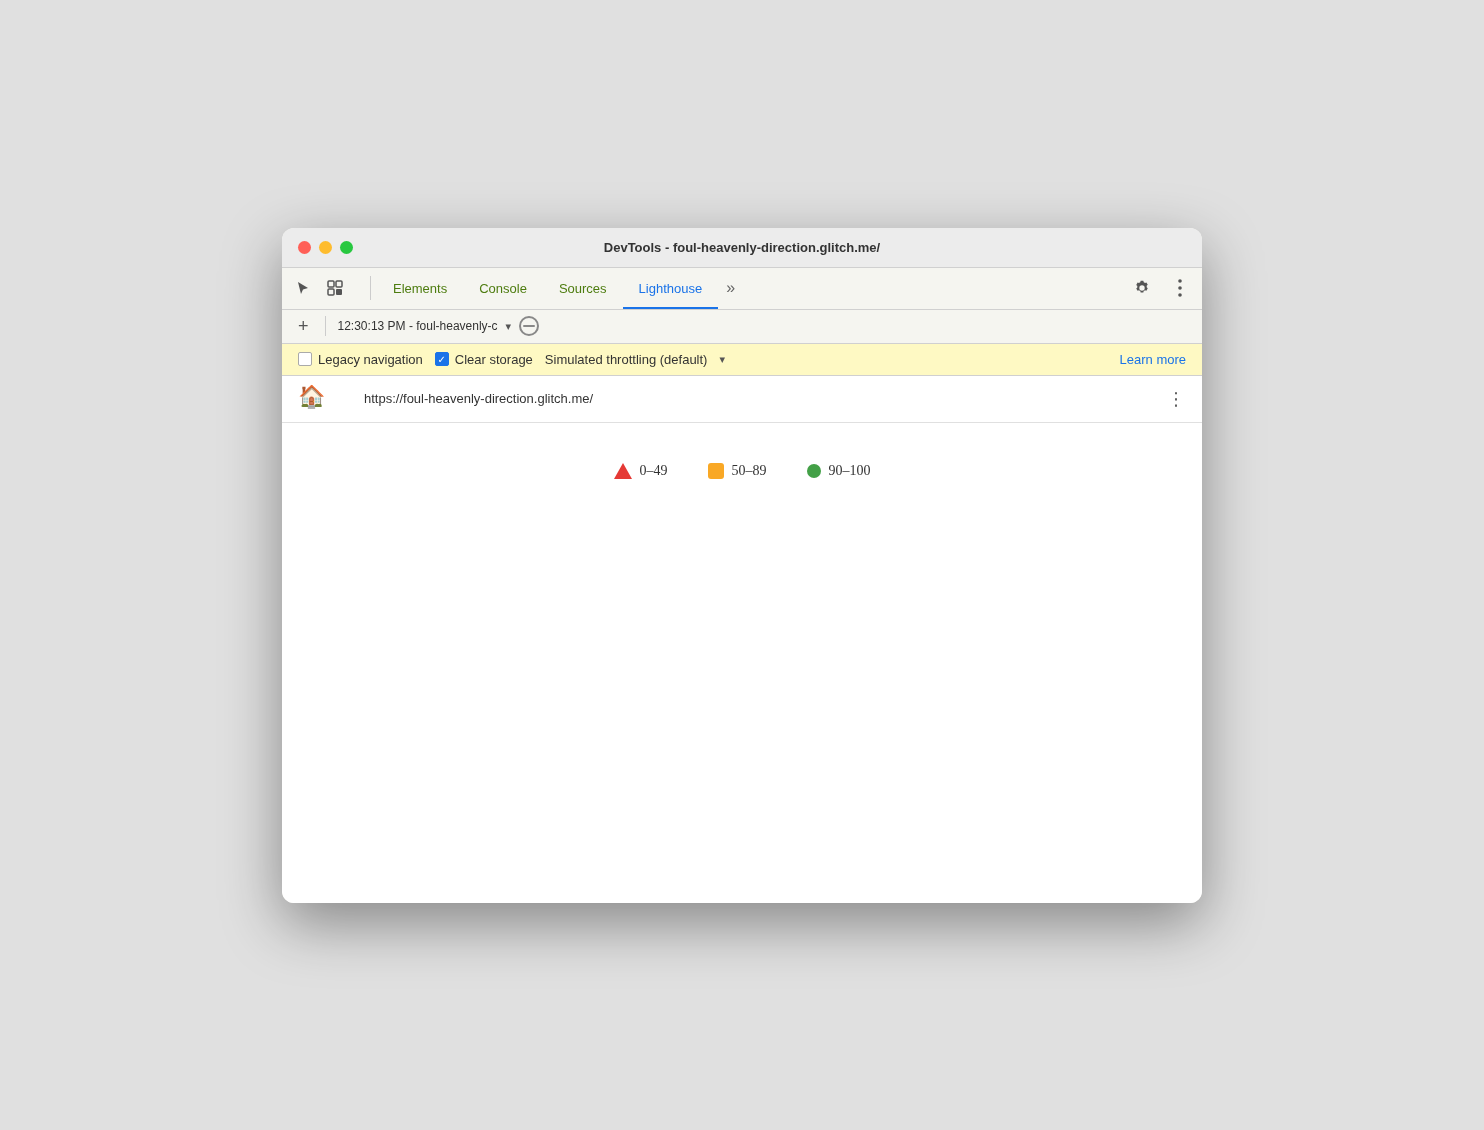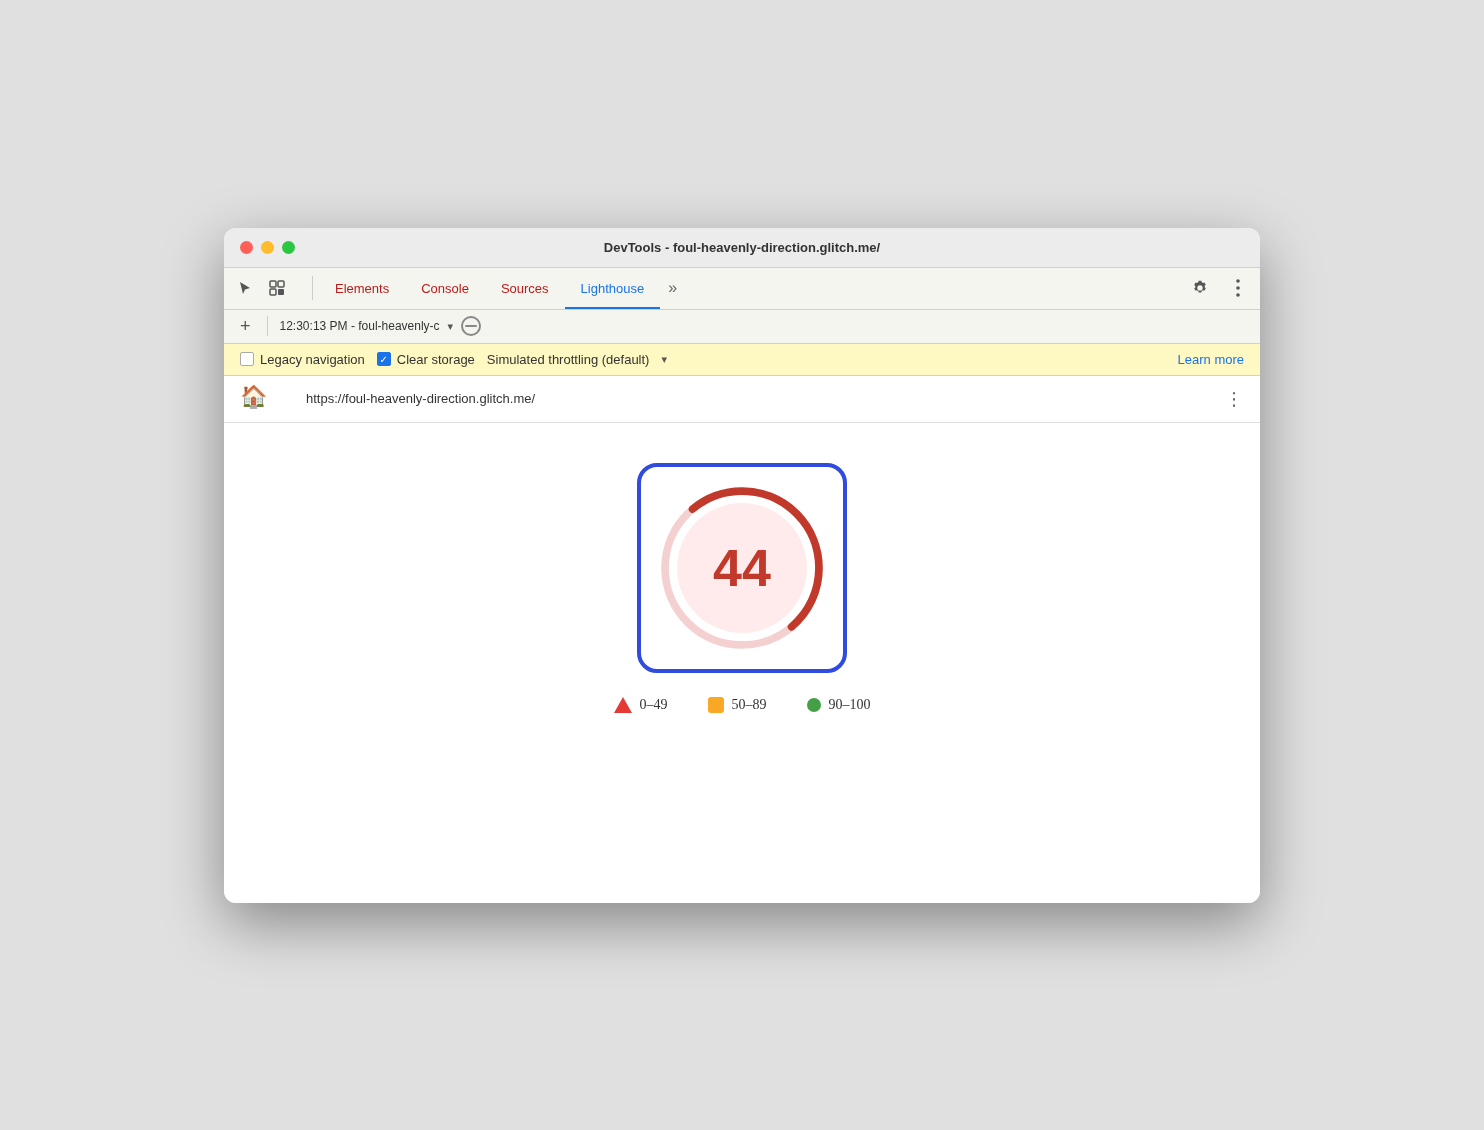--- a/index.html
+++ b/index.html
@@ -6,21 +6,21 @@
     body {
       background: #e0e0e0;
       display: flex;
       justify-content: center;
       align-items: center;
       min-height: 100vh;
       font-family: -apple-system, BlinkMacSystemFont, 'Segoe UI', sans-serif;
     }
 
     .window {
-      width: 1036px;
+      width: 920px;
       background: #f5f5f0;
       border-radius: 12px;
       box-shadow: 0 20px 60px rgba(0,0,0,0.4);
       overflow: hidden;
     }
 
     
     .title-bar {
       background: #ececec;
       padding: 12px 16px;
@@ -92,21 +92,21 @@
       background: #ccc;
       margin: 0 6px;
     }
 
     .tab {
       padding: 0 16px;
       height: 42px;
       display: flex;
       align-items: center;
       font-size: 13px;
-      color: #b91c1c;
+      color: #4d7c0f;
       cursor: pointer;
       position: relative;
       white-space: nowrap;
     }
 
     .tab.active {
       color: #1a73e8;
       font-weight: 500;
     }
 
@@ -489,32 +489,20 @@
   </div>
 
   <div class="url-bar">
     <div class="lighthouse-icon">🏠</div>
     <span class="url-text">https://foul-heavenly-direction.glitch.me/</span>
     <div class="more-dots-btn">⋮</div>
   </div>
 
   <div class="main-content">
 
-    <div class="score-gauge-container">
-      <div class="score-card">
-
-        <svg class="gauge-svg" viewBox="0 0 210 210">
-          <circle cx="105" cy="105" r="80" fill="none" stroke="#f5d0d0" stroke-width="8" stroke-dasharray="440" stroke-dashoffset="0" stroke-linecap="round" transform="rotate(-90 105 105)"></circle>
-          <circle cx="105" cy="105" r="80" fill="none" stroke="#c0392b" stroke-width="8" stroke-dasharray="195 251" stroke-dashoffset="0" stroke-linecap="round" transform="rotate(-90 105 105)"></circle>
-        </svg>
-        <div class="score-inner">
-          <span class="score-number">44</span>
-        </div>
-      </div>
-    </div>
 
 
 
     <div class="legend">
       <div class="legend-item">
         <div class="legend-icon-red"></div>
         <span>0–49</span>
       </div>
       <div class="legend-item">
         <div class="legend-icon-orange"></div>

